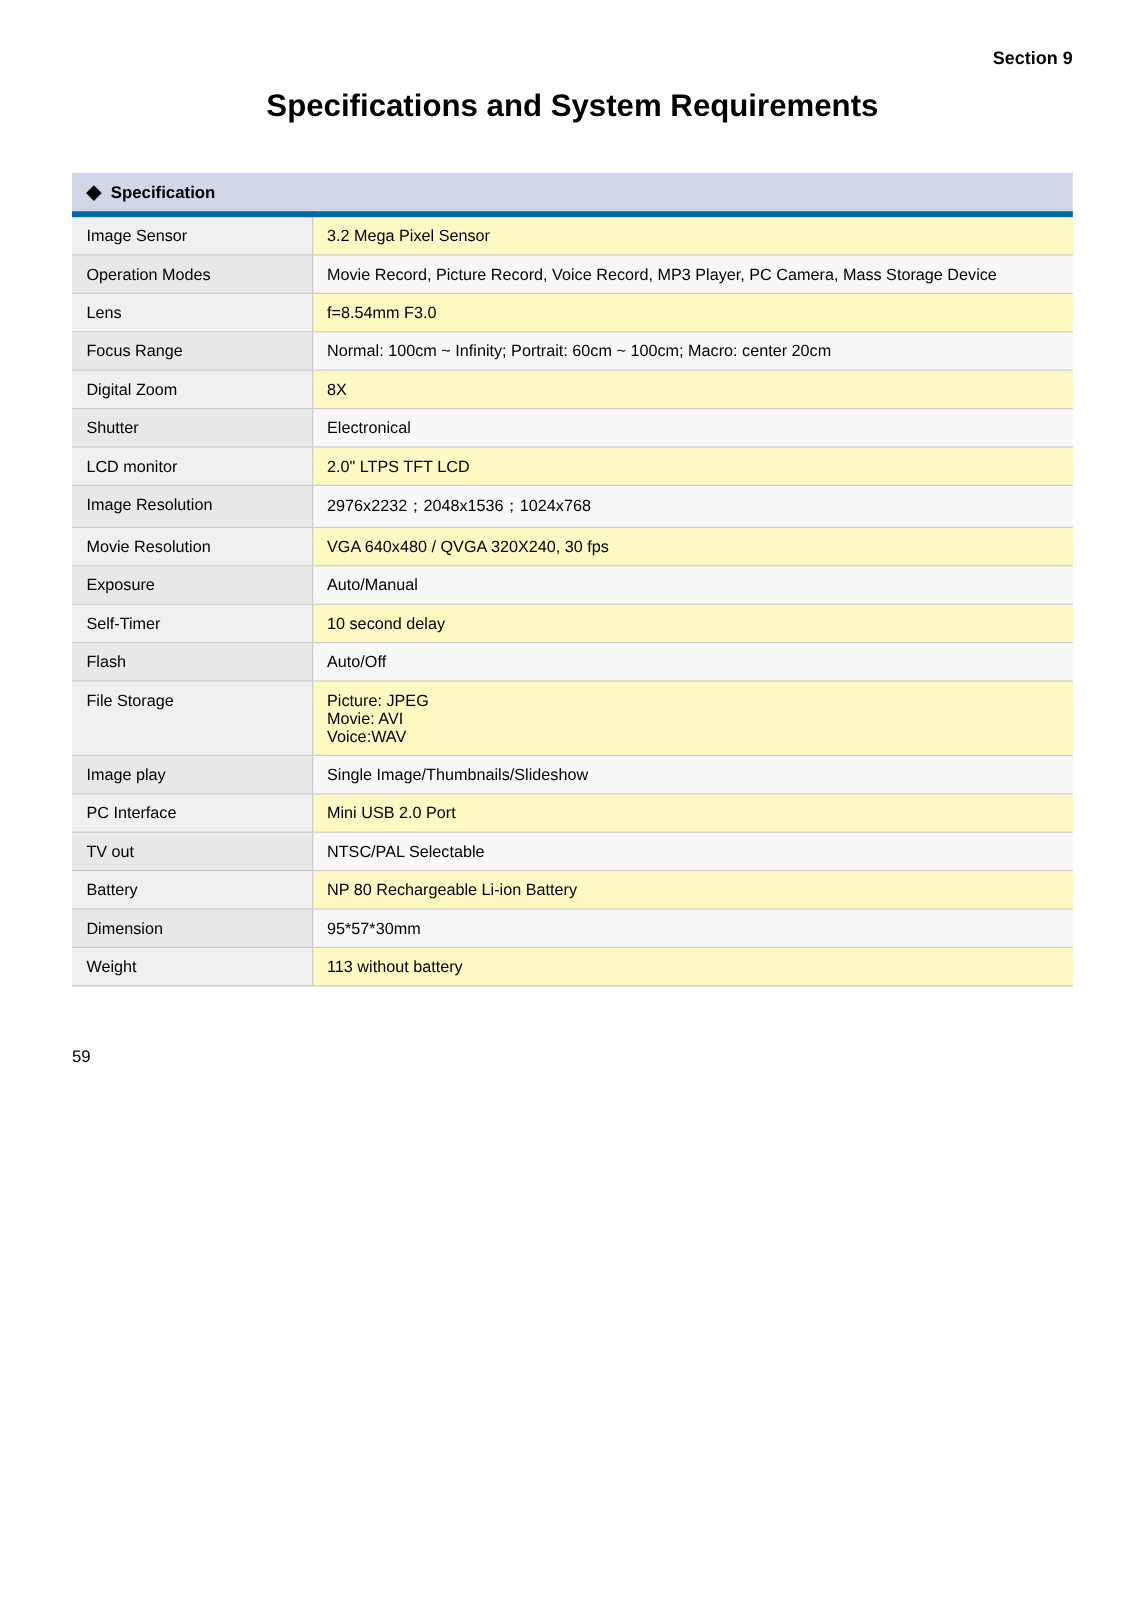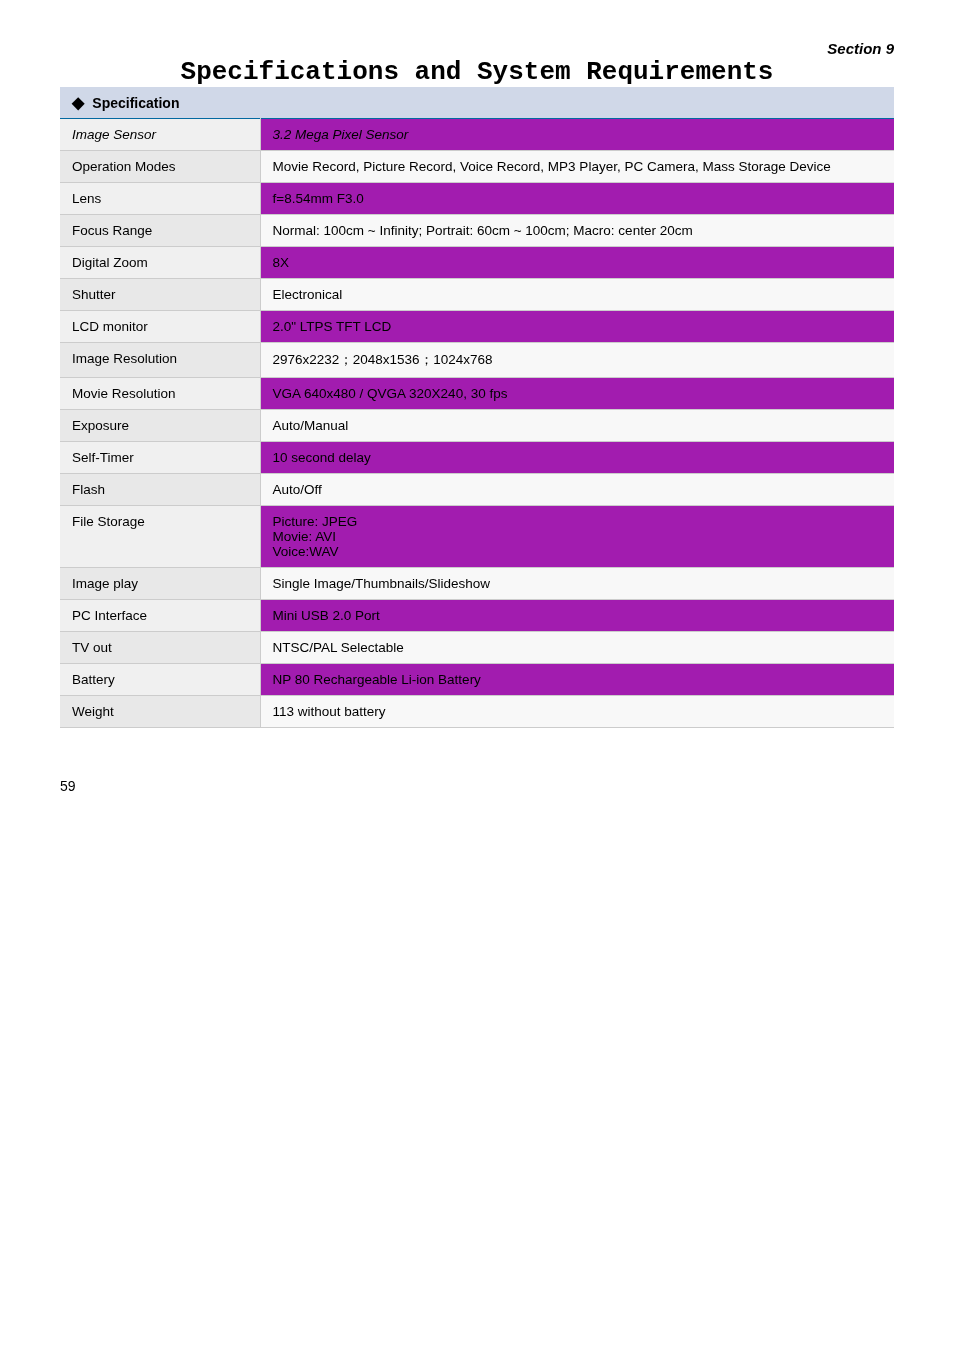--- a/index.html
+++ b/index.html
@@ -13,28 +13,28 @@
       background: #fff;
       color: #000;
       width: 954px;
       min-height: 1351px;
       padding: 40px 60px 60px 60px;
     }
     .section-label {
       text-align: right;
       font-weight: bold;
       font-size: 15px;
-      margin-bottom: 0;
-      font-style: italic;
+      margin-bottom: 16px;
     }
     .page-title {
       text-align: center;
       font-size: 26px;
       font-weight: bold;
-      font-family: Liberation Mono, monospace;
+      font-family: Liberation Sans, sans-serif;
+      margin-bottom: 40px;
     }
     .spec-section {
       margin-bottom: 30px;
     }
     .spec-header {
       background-color: #d0d8e8;
       padding: 6px 12px;
       font-weight: bold;
       font-size: 14px;
       display: flex;
@@ -48,36 +48,35 @@
     }
     .spec-table {
       width: 100%;
       border-collapse: collapse;
       margin-top: 0;
     }
     .spec-table tr {
       border-bottom: 1px solid #ccc;
     }
     .spec-table tr:first-child {
-      border-top: 1px solid #0369a1;
-      font-style: italic;
+      border-top: 5px solid #0369a1;
     }
     .spec-table td {
       padding: 8px 12px;
       vertical-align: top;
     }
     .spec-table td:first-child {
       width: 200px;
       min-width: 160px;
       background-color: #f0f0f0;
       border-right: 1px solid #ccc;
       font-size: 13.5px;
     }
     .spec-table td:last-child {
-      background-color: #a21caf;
+      background-color: #fef9c3;
       font-size: 13.5px;
     }
     .spec-table tr:nth-child(even) td:first-child {
       background-color: #e8e8e8;
     }
     .spec-table tr:nth-child(even) td:last-child {
       background-color: #f8f8f8;
     }
     .page-number {
       margin-top: 50px;
@@ -164,20 +163,24 @@
           </tr>
           <tr>
             <td>TV out</td>
             <td>NTSC/PAL Selectable</td>
           </tr>
           <tr>
             <td>Battery</td>
             <td>NP 80 Rechargeable Li-ion Battery</td>
           </tr>
           <tr>
+            <td>Dimension</td>
+            <td>95*57*30mm</td>
+          </tr>
+          <tr>
             <td>Weight</td>
             <td>113 without battery</td>
           </tr>
         </tbody>
     </table>
   </div>
 
   <div class="page-number">59</div>
 </div>
 

